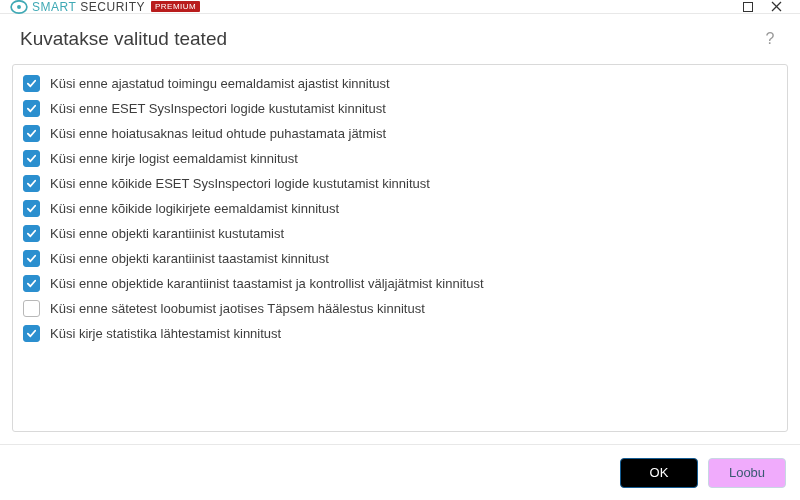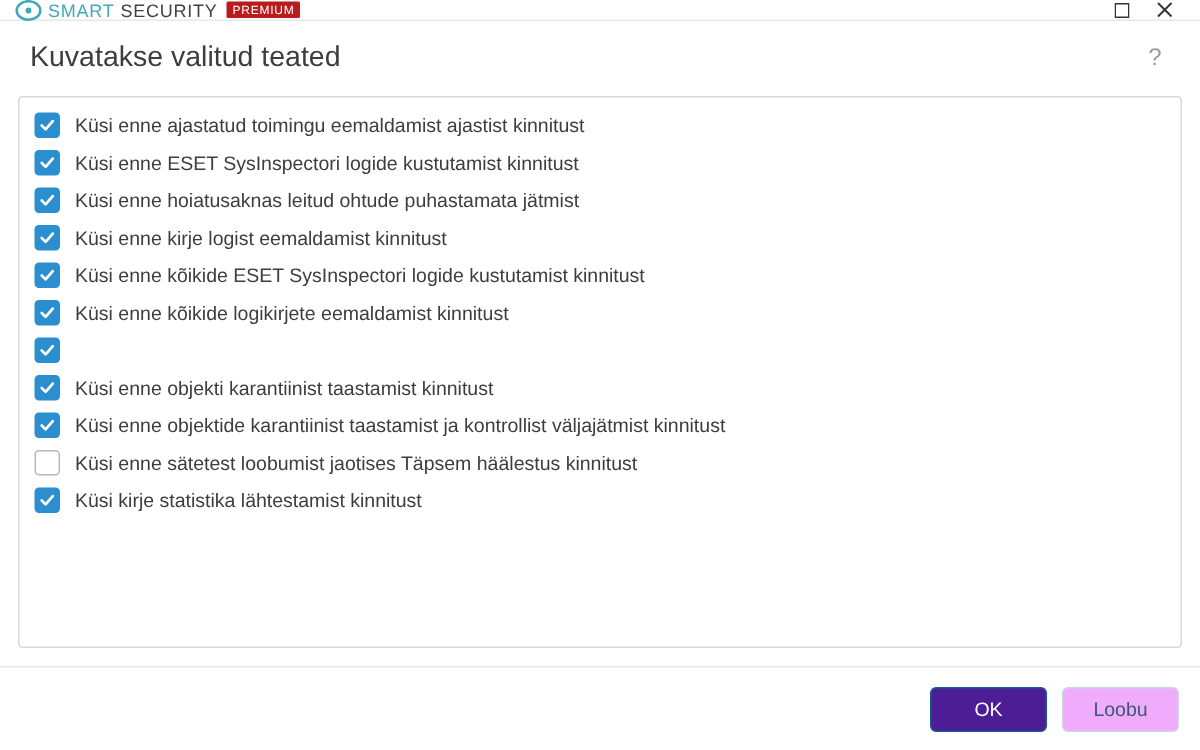--- a/index.html
+++ b/index.html
@@ -126,21 +126,21 @@
     min-width: 78px;
     height: 30px;
     border-radius: 4px;
     font-size: 13px;
     display: flex; align-items: center; justify-content: center;
     cursor: pointer;
     border: 1px solid transparent;
     padding: 0 14px;
   }
   .btn-primary {
-    background: #4c1d95;
+    background: #000000;
     color: #fff;
     border-color: #155d93;
   }
   .btn-secondary {
     background: #f0abfc;
     color: #3a5a72;
     border-color: #c7d7e3;
   }
 </style>
 </head>
@@ -225,20 +225,21 @@
           </svg>
         </div>
         <div class="row-label">Küsi enne kõikide logikirjete eemaldamist kinnitust</div>
       </div>
       <div class="row">
         <div class="chk checked">
           <svg width="11" height="11" viewBox="0 0 12 12">
             <polyline points="2,6.2 4.8,9 10,3" fill="none" stroke="#fff" stroke-width="2" stroke-linecap="round" stroke-linejoin="round"></polyline>
           </svg>
         </div>
+        <div class="row-label">Küsi enne objekti karantiinist kustutamist</div>
       </div>
       <div class="row">
         <div class="chk checked">
           <svg width="11" height="11" viewBox="0 0 12 12">
             <polyline points="2,6.2 4.8,9 10,3" fill="none" stroke="#fff" stroke-width="2" stroke-linecap="round" stroke-linejoin="round"></polyline>
           </svg>
         </div>
         <div class="row-label">Küsi enne objekti karantiinist taastamist kinnitust</div>
       </div>
       <div class="row">

